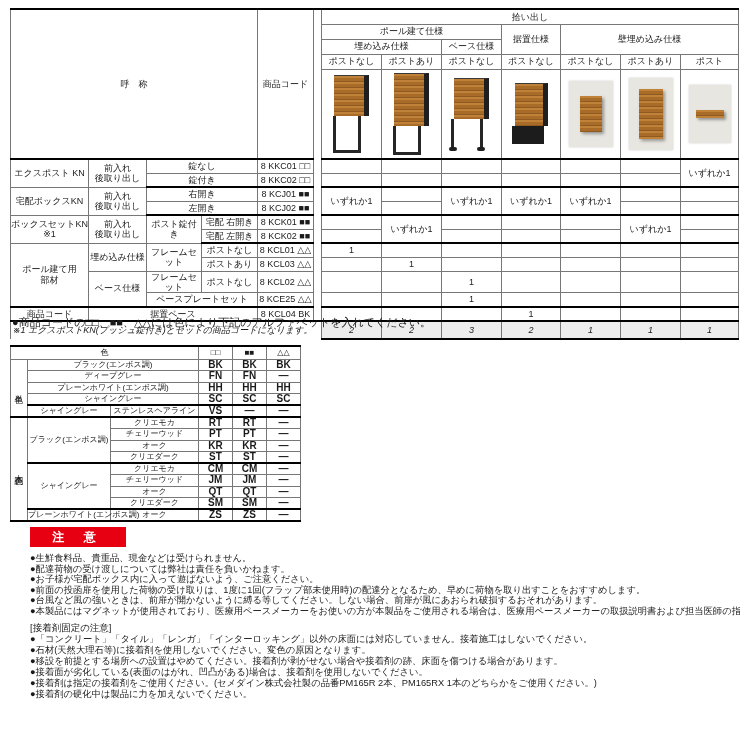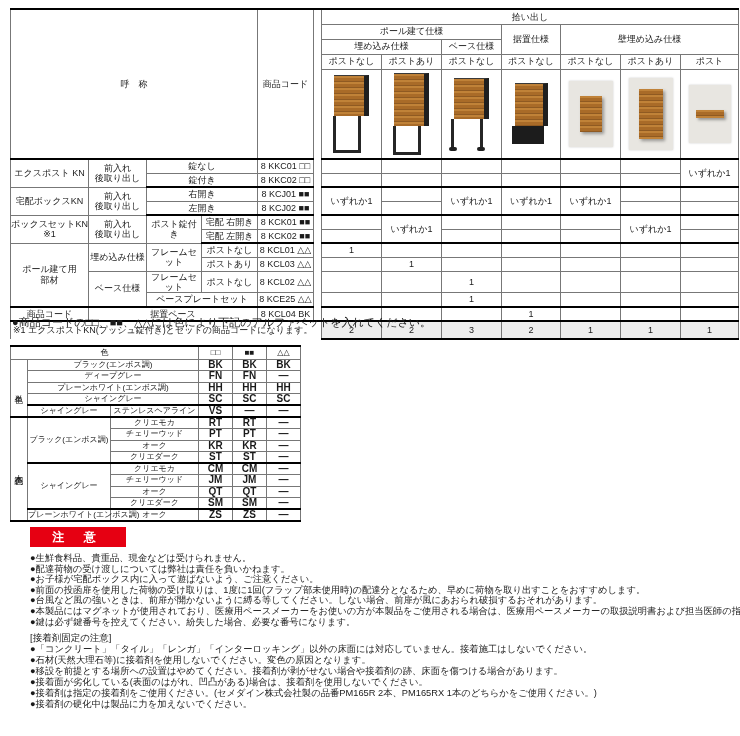--- a/index.html
+++ b/index.html
@@ -8,21 +8,21 @@
        -webkit-font-smoothing:antialiased;}
   
   table{border-collapse:collapse;table-layout:fixed;}
   #pickup{position:absolute;left:10px;top:8px;width:728px;
           border-top:2px solid #000;border-left:1px solid #777;border-right:1px solid #777;}
   #pickup th,#pickup td{border:1px solid #777;padding:0;text-align:center;vertical-align:middle;
           font-size:9px;font-weight:normal;line-height:1.15;overflow:hidden;}
   #pickup tr.hr{height:15px;}
   #pickup tr.ir{height:90px;}
   #pickup tr.dr{height:14px;}
-  #pickup tr.tr-tot{height:18px;}
+  #pickup tr.tr-tot{height:18px;font-style:italic;}
   .thickB{border-bottom:2px solid #000 !important;}
   .namec{font-size:8px;white-space:pre-line;}
   .pre{white-space:pre-line;}
   .codec{font-weight:bold;font-size:8.5px;white-space:nowrap;}
   .either{font-size:8px;}
   .sp{border-top:2px solid #000;}
   .fnote{border:none !important;text-align:left !important;padding-left:2px !important;
          font-size:8.7px;white-space:nowrap;}
   .sp2{border:none !important;}
   .total{background:#ededed;font-weight:bold;border-top:2px solid #000 !important;
@@ -410,21 +410,20 @@
 
 <div id="caution-badge">注 意</div>
 
 <div id="notes">
   <div class="nline">●生鮮食料品、貴重品、現金などは受けられません。</div>
   <div class="nline">●配達荷物の受け渡しについては弊社は責任を負いかねます。</div>
   <div class="nline">●お子様が宅配ボックス内に入って遊ばないよう、ご注意ください。</div>
   <div class="nline">●前面の投函扉を使用した荷物の受け取りは、1度に1回(フラップ部未使用時)の配達分となるため、早めに荷物を取り出すことをおすすめします。</div>
   <div class="nline">●台風など風の強いときは、前扉が開かないように縛る等してください。しない場合、前扉が風にあおられ破損するおそれがあります。</div>
   <div class="nline">●本製品にはマグネットが使用されており、医療用ペースメーカーをお使いの方が本製品をご使用される場合は、医療用ペースメーカーの取扱説明書および担当医師の指示に従ってください。</div>
-  <div class="nline">●鍵は必ず鍵番号を控えてください。紛失した場合、必要な番号になります。</div>
   <div id="adh-title">[接着剤固定の注意]</div>
   <div id="notes2">
     <div class="nline">●「コンクリート」「タイル」「レンガ」「インターロッキング」以外の床面には対応していません。接着施工はしないでください。</div>
     <div class="nline">●石材(天然大理石等)に接着剤を使用しないでください。変色の原因となります。</div>
     <div class="nline">●移設を前提とする場所への設置はやめてください。接着剤が剥がせない場合や接着剤の跡、床面を傷つける場合があります。</div>
     <div class="nline">●接着面が劣化している(表面のはがれ、凹凸がある)場合は、接着剤を使用しないでください。</div>
     <div class="nline">●接着剤は指定の接着剤をご使用ください。(セメダイン株式会社製の品番PM165R 2本、PM165RX 1本のどちらかをご使用ください。)</div>
     <div class="nline">●接着剤の硬化中は製品に力を加えないでください。</div>
   </div>
 </div>

